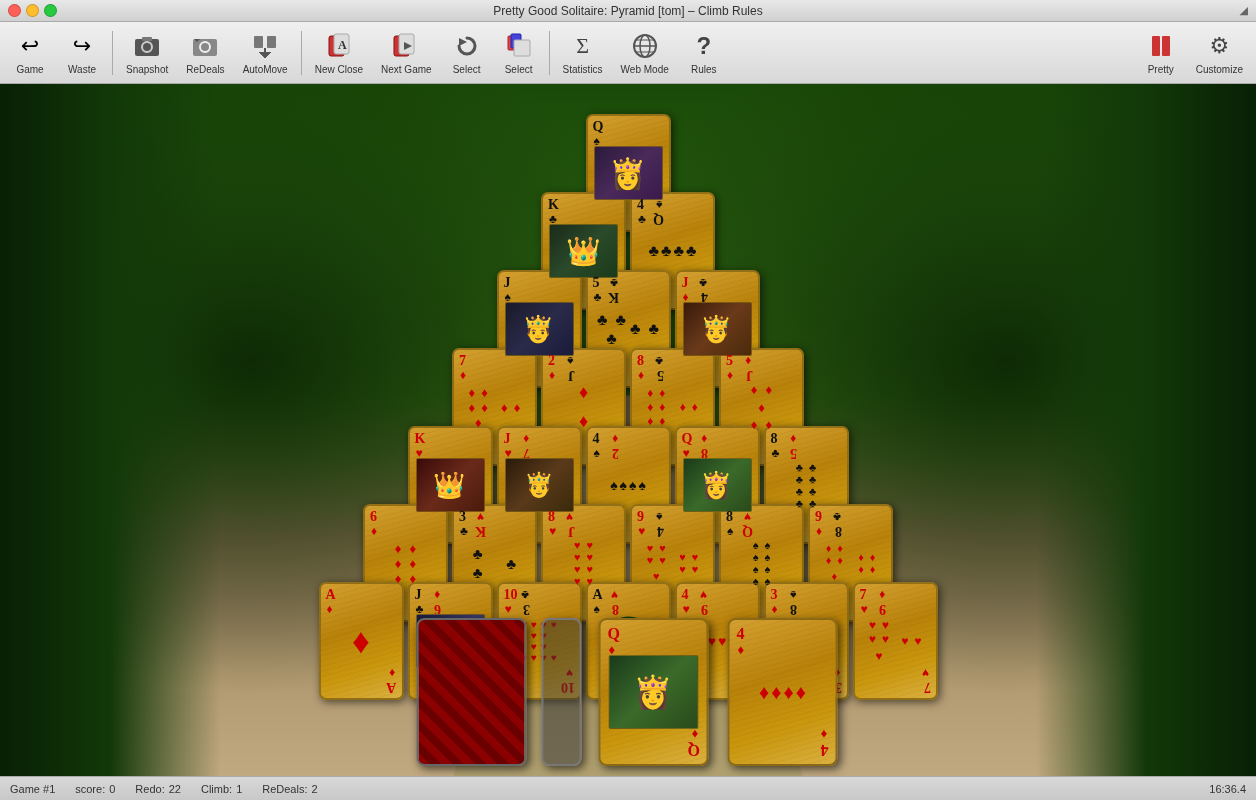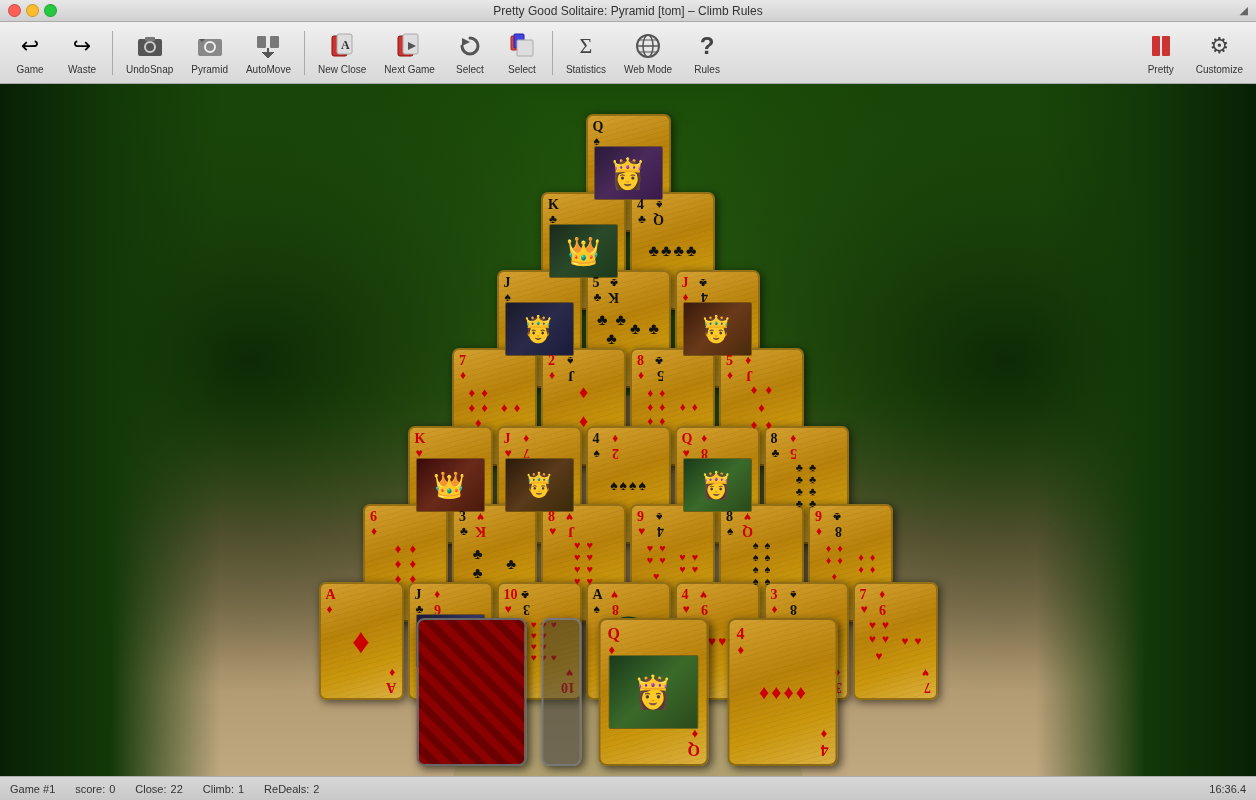--- a/index.html
+++ b/index.html
@@ -333,32 +333,32 @@
   <div class="toolbar-sep"></div>
 
   <div class="toolbar-item">
     <div class="tb-icon">
       <svg width="28" height="28" viewBox="0 0 28 28">
           <rect x="2" y="7" width="24" height="17" rx="2" fill="#555"></rect>
           <circle cx="14" cy="15" r="5" fill="none" stroke="#ccc" stroke-width="2"></circle>
           <rect x="9" y="5" width="10" height="4" rx="1" fill="#777"></rect>
         </svg>
     </div>
-    <div class="tb-label">UndoSnap</div>
+    <div class="tb-label">Snapshot</div>
   </div>
 
   <div class="toolbar-item">
     <div class="tb-icon">
       <svg width="28" height="28" viewBox="0 0 28 28">
           <rect x="2" y="7" width="24" height="17" rx="2" fill="#888"></rect>
           <circle cx="14" cy="15" r="5" fill="none" stroke="#eee" stroke-width="2"></circle>
           <path d="M6 10 L3 7 L9 7 Z" fill="#555"></path>
         </svg>
     </div>
-    <div class="tb-label">Pyramid</div>
+    <div class="tb-label">ReDeals</div>
   </div>
 
   <div class="toolbar-item">
     <div class="tb-icon">
       <svg width="28" height="28" viewBox="0 0 28 28">
           <rect x="3" y="4" width="9" height="12" rx="1" fill="#777"></rect>
           <rect x="16" y="4" width="9" height="12" rx="1" fill="#777"></rect>
           <path d="M8 20 L14 26 L20 20" fill="#555" stroke="#555" stroke-width="1"></path>
           <line x1="14" y1="16" x2="14" y2="26" stroke="#555" stroke-width="2"></line>
         </svg>
@@ -992,21 +992,21 @@
 
 <div id="statusbar">
   <div class="status-item">
     <span>Game #1</span>
   </div>
   <div class="status-item">
     <span>score:</span>
     <span>0</span>
   </div>
   <div class="status-item">
-    <span>Close:</span>
+    <span>Redo:</span>
     <span>22</span>
   </div>
   <div class="status-item">
     <span>Climb:</span>
     <span>1</span>
   </div>
   <div class="status-item">
     <span>ReDeals:</span>
     <span>2</span>
   </div>

